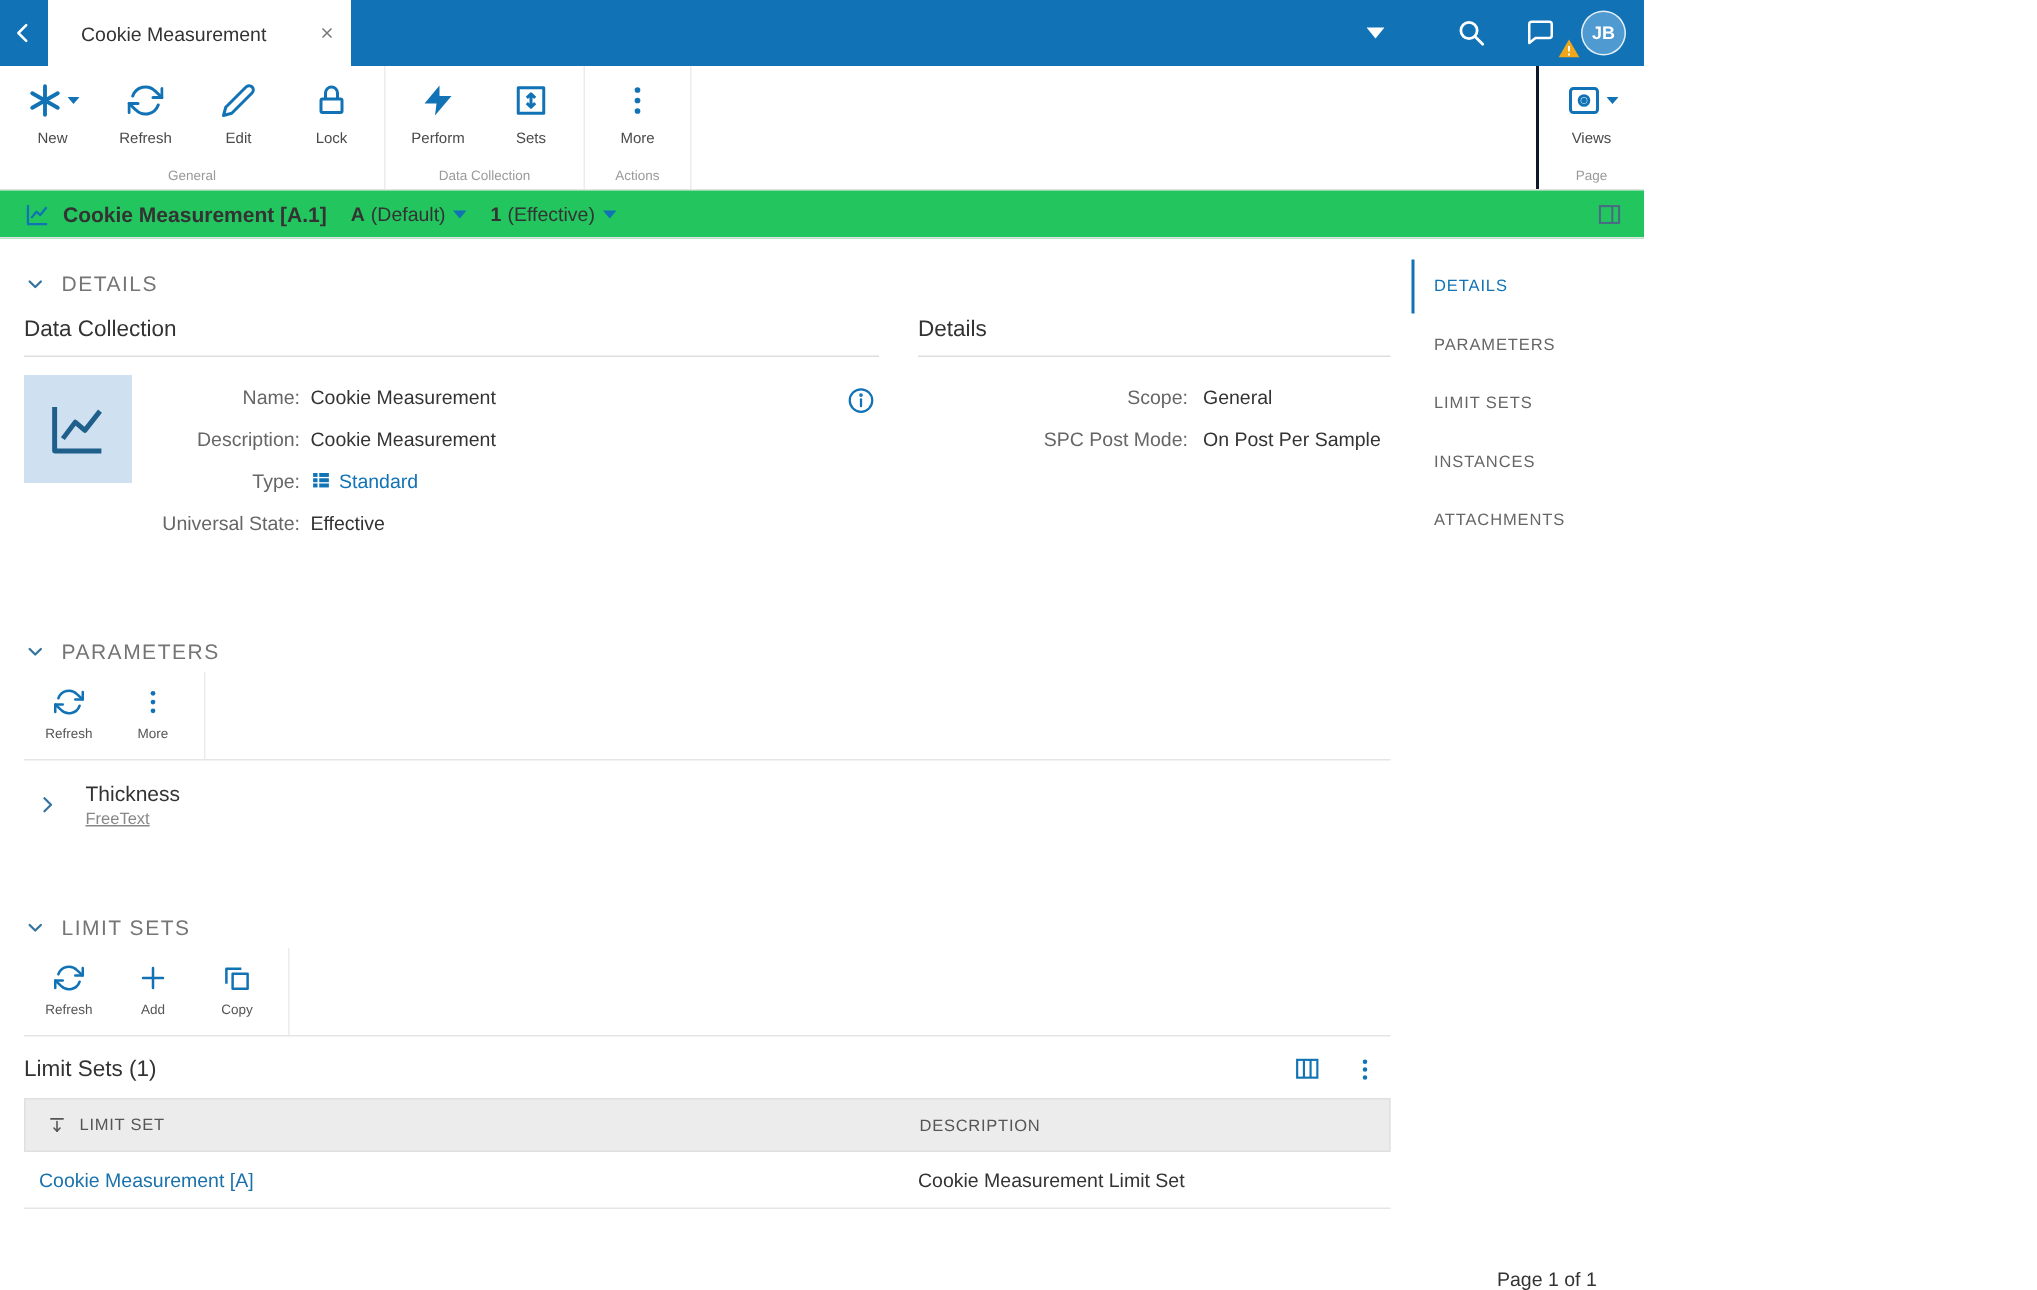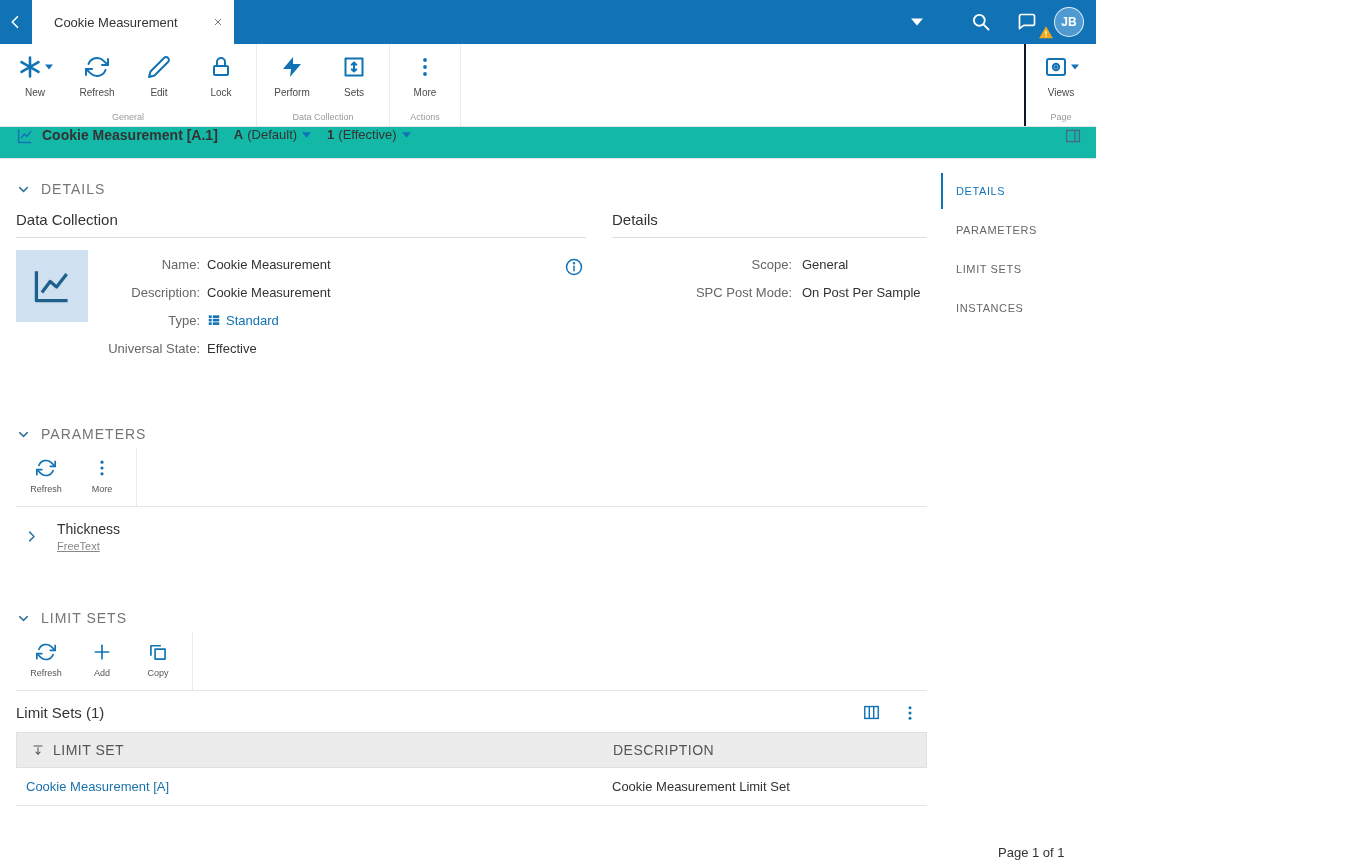--- a/index.html
+++ b/index.html
@@ -28,21 +28,21 @@
   .rgroup.page-group { border-right:none; border-left:2px solid #0f172a; margin-left:auto; }
   .rgroup-buttons { display:flex; flex:1; }
   .rgroup-label { text-align:center; font-size:9px; color:#9a9a9a; padding:1px 0 4px; }
   .rbtn { width:62px; display:flex; flex-direction:column; align-items:center; padding-top:10px; }
   .rbtn .ricon { color:#1173b5; }
   .rbtn-iconrow { display:flex; align-items:center; height:26px; }
   .rcaret { color:#1173b5; margin-left:3px; }
   .rbtn-label { font-size:10px; color:#4a4a4a; margin-top:7px; white-space:nowrap; }
 
   
-  .breadcrumb { height:32px; background:#14b8a6; border-bottom:1px solid #e3e3e3; display:flex; align-items:flex-start; padding:0 14px 0 16px; }
+  .breadcrumb { height:32px; background:#22c55e; border-bottom:1px solid #e3e3e3; display:flex; align-items:center; padding:0 14px 0 16px; }
   .bc-icon { color:#1173b5; margin-right:8px; }
   .bc-title { font-size:14px; font-weight:600; color:#333; margin-right:16px; }
   .bc-item { display:flex; align-items:center; margin-right:16px; font-size:13px; color:#333; }
   .bc-bold { font-weight:700; margin-right:4px; }
   .bc-state { margin-right:5px; }
   .bc-caret { color:#1173b5; }
   .bc-right { margin-left:auto; color:#4a6a84; }
 
   
   .main { display:flex; height:701px; }
@@ -86,21 +86,21 @@
   .param-name { font-size:14px; color:#333; }
   .param-type { font-size:11px; color:#888; margin-top:3px;text-decoration:underline; }
 
   
   .grid-title-row { display:flex; align-items:center; margin-top:12px; }
   .grid-title { font-size:15px; color:#333; }
   .grid-icons { margin-left:auto; display:flex; align-items:center; gap:20px; color:#1173b5; padding-right:8px; }
   .table { margin-top:10px; }
   .thead { display:flex; align-items:center; background:#ececec; border:1px solid #e0e0e0; height:36px; }
   .th1 { width:584px; display:flex; align-items:center; gap:8px; padding-left:14px; }
-  .th-text { font-size:14px; letter-spacing:.5px; color:#555; }
+  .th-text { font-size:11px; letter-spacing:.5px; color:#555; }
   .th-icon { color:#555; }
   .th2 { flex:1; padding-left:12px; }
   .trow { display:flex; align-items:center; height:38px; border-bottom:1px solid #e5e5e5; font-size:13px; }
   .td1 { width:584px; padding-left:10px; }
   .td1 a, .link { color:#1a72ad; text-decoration:none; }
   .td2 { flex:1; padding-left:12px; color:#333; }
 
   .page-footer { position:absolute; left:998px; top:845px; font-size:13px; color:#333; }
 </style>
 </head>
@@ -531,17 +531,18 @@
         </div>
       </div>
 
     </div>
 
     <nav class="rightnav" data-interactable="false">
       <div class="nav-item active" data-interactable="true">DETAILS</div>
       <div class="nav-item" data-interactable="true">PARAMETERS</div>
       <div class="nav-item" data-interactable="true">LIMIT SETS</div>
       <div class="nav-item" data-interactable="true">INSTANCES</div>
+      <div class="nav-item" data-interactable="true">ATTACHMENTS</div>
     </nav>
   </div>
 
   <div class="page-footer" data-interactable="false">Page 1 of 1</div>
 </div>
 
 </body></html>

